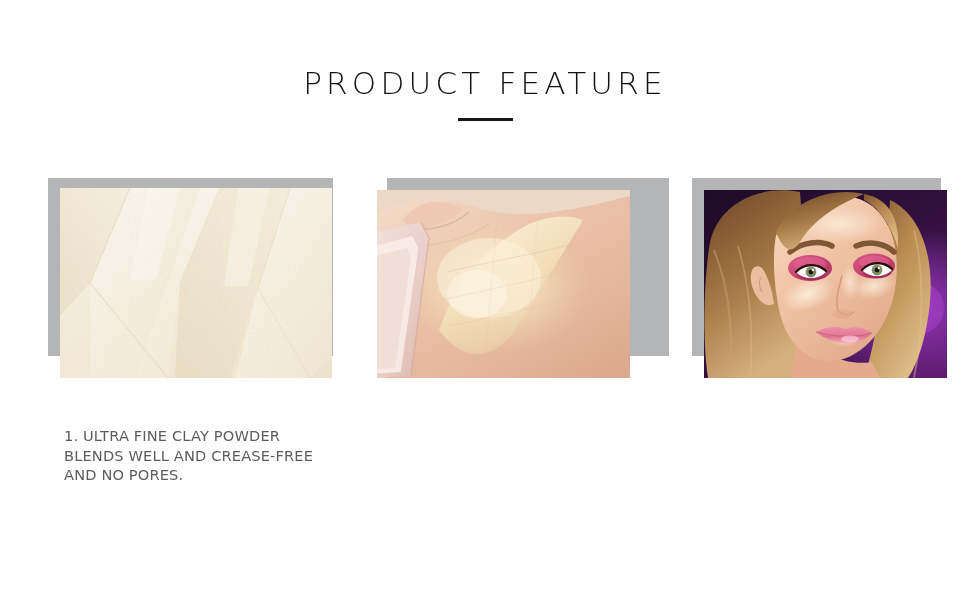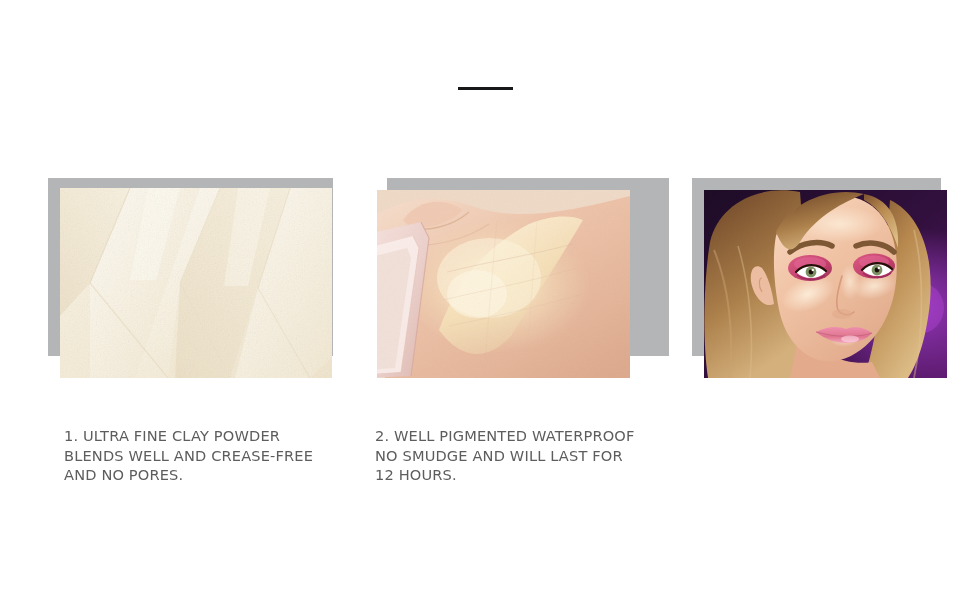--- a/index.html
+++ b/index.html
@@ -102,20 +102,21 @@
   .panel-1 .caption { left: 52px; width: 268px; }
   .panel-2 .caption { left: 18px; width: 268px; }
   .panel-3 .caption { left: 10px; width: 280px; }
 </style>
 </head>
 <body>
 
 <div class="page">
 
   <div class="header">
+    <div class="page-title">PRODUCT FEATURE</div>
     <div class="title-rule"></div>
   </div>
 
   <div class="panels">
 
     <div class="panel panel-1">
       <div class="plate"></div>
       <div class="photo">
         <svg class="photo-canvas" viewBox="0 0 272 190" preserveAspectRatio="none">
           <defs>
@@ -224,21 +225,20 @@
           <path d="M160,30 L150,168" stroke="#ddbba0" stroke-width="0.6" fill="none" opacity="0.25"></path>
 
           <path d="M-10,44 L44,32 L52,48 L34,186 L-10,188 Z" fill="url(#p2case)"></path>
           <path d="M-10,58 L36,46 L42,58 L24,182 L-10,184 Z" fill="#fbf0ec" opacity="0.85"></path>
           <path d="M-10,68 L30,58 L34,68 L18,178 L-10,180 Z" fill="#f0dfd6" opacity="0.9"></path>
           <path d="M44,32 L52,48 L34,186" stroke="#d8a99f" stroke-width="1.2" fill="none" opacity="0.8"></path>
           <path d="M36,46 L42,58 L24,182" stroke="#e6c2b8" stroke-width="0.9" fill="none" opacity="0.7"></path>
           <rect width="253" height="188" filter="url(#p2tex)" opacity="0.35"></rect>
         </svg>
       </div>
-      <div class="caption">2. WELL PIGMENTED WATERPROOF NO SMUDGE AND WILL LAST FOR 12 HOURS.</div>
     </div>
 
     <div class="panel panel-3">
       <div class="plate"></div>
       <div class="photo">
         <svg class="photo-canvas" viewBox="0 0 243 188" preserveAspectRatio="none">
           <defs>
             <linearGradient id="p3bg" x1="0" y1="0" x2="1" y2="1">
               <stop offset="0%" stop-color="#1d0c26"></stop>
               <stop offset="55%" stop-color="#33103f"></stop>

